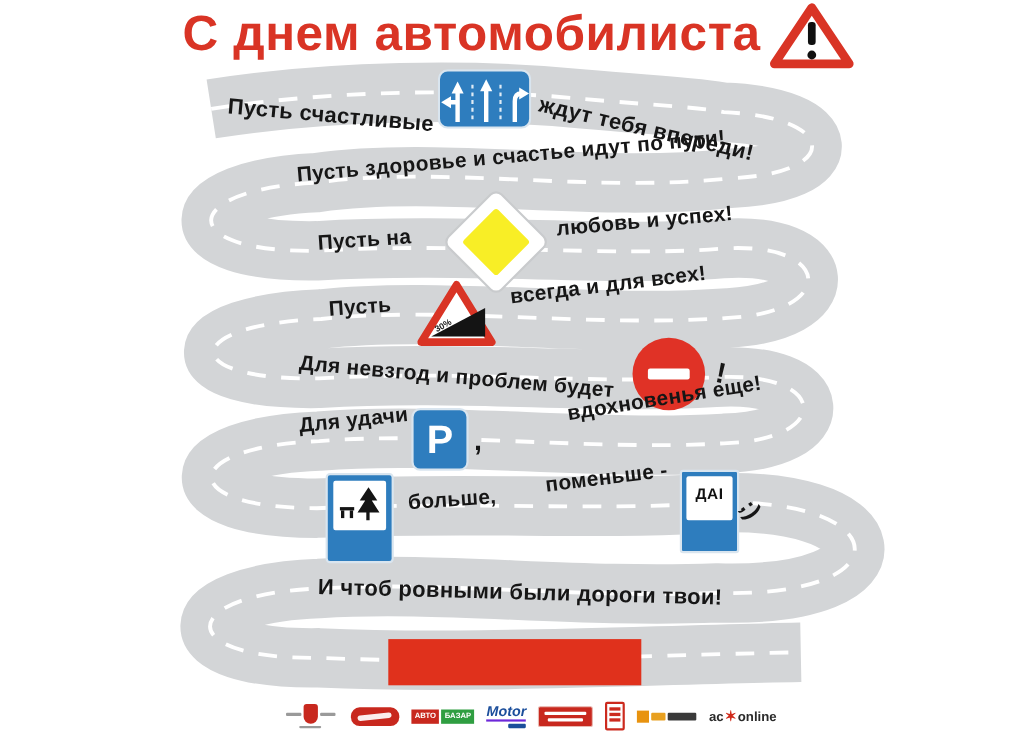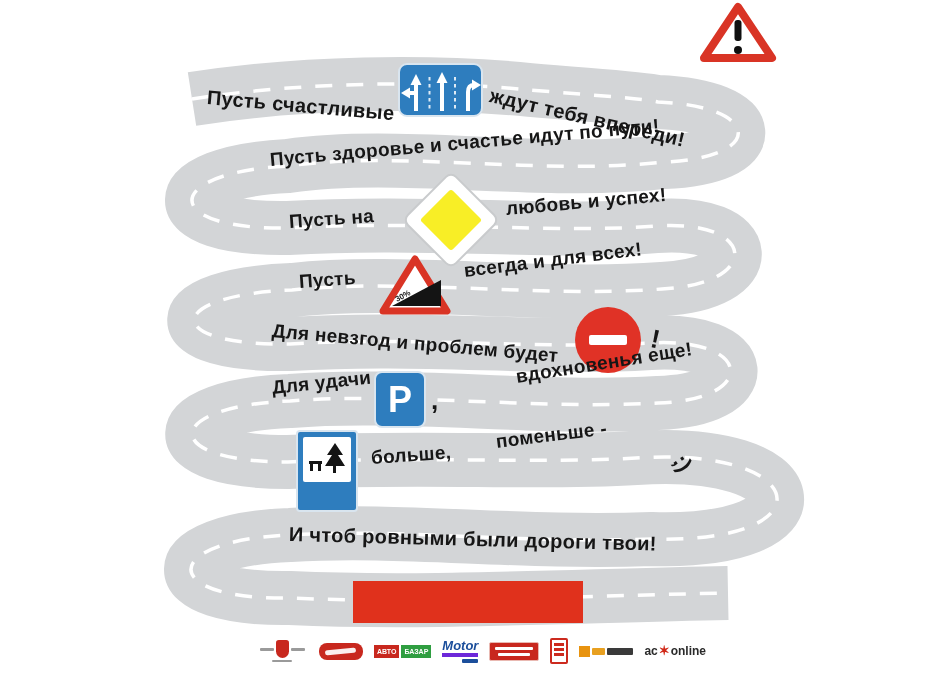--- a/index.html
+++ b/index.html
@@ -42,21 +42,21 @@
     position:absolute;left:256px;top:633px;height:36px;display:flex;align-items:center;gap:11px;
   }
   .logo{position:relative;display:flex;align-items:center;gap:2px;}
   .tinybar{background:#9a9a9a;height:3px;border-radius:1px;}
   .shield{width:13px;height:18px;background:#c8281e;border-radius:3px 3px 7px 7px;}
   .logo-col{display:flex;flex-direction:column;align-items:center;gap:2px;}
   .logo-row{display:flex;align-items:center;gap:2px;}
   .redpill{width:44px;height:17px;background:#c8281e;border-radius:8px;position:relative;}
   .redpill .swoosh{position:absolute;left:6px;top:6px;width:31px;height:5px;background:rgba(255,255,255,.92);border-radius:3px;transform:rotate(-6deg);}
   .block-label{color:#fff;font-weight:bold;font-size:7px;display:flex;align-items:center;justify-content:center;height:13px;padding:0 3px;}
-  .motor-text{color:#1b4e9b;font-weight:bold;font-style:italic;font-size:13px;border-bottom:4px solid #6d28d9;line-height:1.1;}
+  .motor-text{color:#1b4e9b;font-weight:bold;font-style:italic;font-size:13px;border-bottom:2px solid #6d28d9;line-height:1.1;}
   .redbox{width:48px;height:17px;background:#c8281e;border:1px solid #e9b9b2;border-radius:2px;position:relative;}
   .redbox .l1{position:absolute;left:5px;top:4px;width:38px;height:3px;background:#fff;border-radius:1px;}
   .redbox .l2{position:absolute;left:8px;top:10px;width:32px;height:3px;background:#fff;border-radius:1px;}
   .booklet{width:14px;height:22px;background:#fff;border:2px solid #cc2a1e;border-radius:2px;position:relative;}
   .booklet i{position:absolute;left:2px;right:2px;height:3px;background:#cc2a1e;display:block;}
   .ac-online{display:flex;align-items:flex-start;font-weight:bold;font-size:12px;color:#2a2a2a;gap:1px;}
   .star{color:#d02818;font-size:13px;line-height:1;}
 </style>
 </head>
 <body>
@@ -77,20 +77,21 @@
          C 762 106, 766 158, 664 162 C 540 176, 400 150, 288 166
          C 162 172, 158 230, 288 228 C 420 220, 560 234, 656 226
          C 758 219, 762 284, 662 289 C 540 298, 400 278, 292 290
          C 164 295, 160 346, 290 344 C 420 336, 540 350, 650 343
          C 754 337, 758 400, 658 403 C 540 410, 400 392, 290 401
          C 162 406, 158 462, 288 462 C 420 456, 540 464, 636 458
          C 812 446, 830 544, 652 539 C 520 544, 400 528, 290 535
          C 160 540, 156 600, 290 598 C 420 604, 570 596, 728 593" fill="none" stroke="#ffffff" stroke-width="3.5" stroke-dasharray="17 14"></path>
   </svg>
 
+  <div class="poster-title" style="color:#d93425;">С днем автомобилиста</div>
   <svg class="sign" style="left:698px;top:0px;" width="80" height="64" viewBox="0 0 80 64">
     <path d="M40 7 L74 58 L6 58 Z" fill="#ffffff" stroke="#d93425" stroke-width="8" stroke-linejoin="round"></path>
     <rect x="36.5" y="20" width="7" height="21" rx="3" fill="#101010"></rect>
     <circle cx="40" cy="50" r="4" fill="#101010"></circle>
   </svg>
 
   <div class="rtext" style="left:207px;top:86px;transform:rotate(5deg);font-size:20px;">Пусть счастливые</div>
   <svg class="sign" style="left:398px;top:63px;" width="85" height="54" viewBox="0 0 85 54">
     <rect x="1" y="1" width="83" height="52" rx="8" fill="#2e7dbe" stroke="#d9e5ef" stroke-width="2"></rect>
     <line x1="31.5" y1="14" x2="31.5" y2="49" stroke="#ffffff" stroke-width="2" stroke-dasharray="3.5 3.5" opacity="0.85"></line>
@@ -139,20 +140,24 @@
     <div class="white-inset" style="left:5px;top:5px;width:48px;height:45px;"></div>
     <svg style="position:absolute;left:5px;top:5px;" width="48" height="45" viewBox="0 0 48 45">
       <polygon points="32,6 40,18 35,18 42,29 33,29 33,36 30,36 30,29 22,29 29,18 24,18" fill="#141414"></polygon>
       <rect x="6" y="24" width="13" height="3" fill="#141414"></rect>
       <rect x="7" y="27" width="3" height="7" fill="#141414"></rect>
       <rect x="15" y="27" width="3" height="7" fill="#141414"></rect>
     </svg>
   </div>
   <div class="rtext" style="left:371px;top:447px;transform:rotate(-4deg);">больше,</div>
   <div class="rtext" style="left:496px;top:431px;transform:rotate(-7deg);">поменьше -</div>
+  <div class="sign sign-blue" style="left:618px;top:427px;width:54px;height:76px;border-radius:3px;">
+    <div class="white-inset" style="left:4px;top:4px;width:42px;height:40px;"></div>
+    <div class="dai-label">ДАІ</div>
+  </div>
   <div class="rtext" style="left:678px;top:444px;transform:rotate(55deg);font-size:22px;">;)</div>
 
   <div class="rtext" style="left:289px;top:523px;transform:rotate(1.5deg);font-size:20px;">И чтоб ровными были дороги твои!</div>
 
   <div class="end-block"></div>
 
   <div class="footer">
     <div class="logo logo-col" style="width:52px;">
       <div class="logo-row">
         <div class="tinybar" style="width:14px;"></div>

